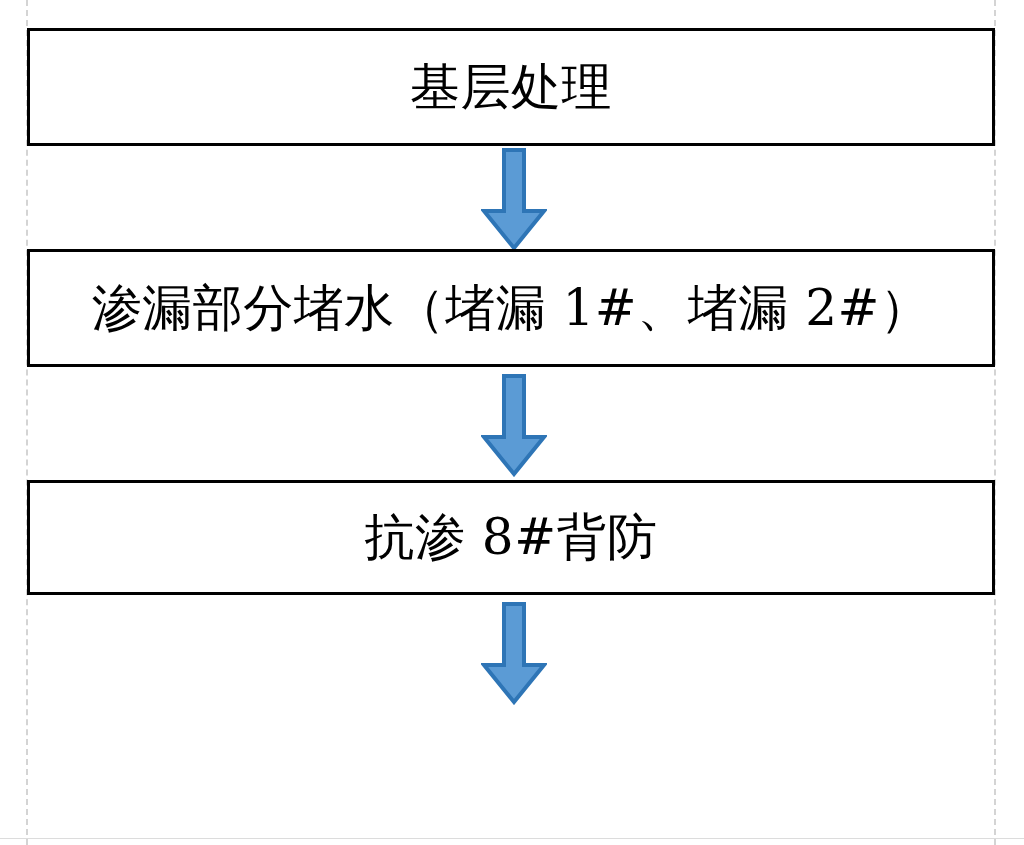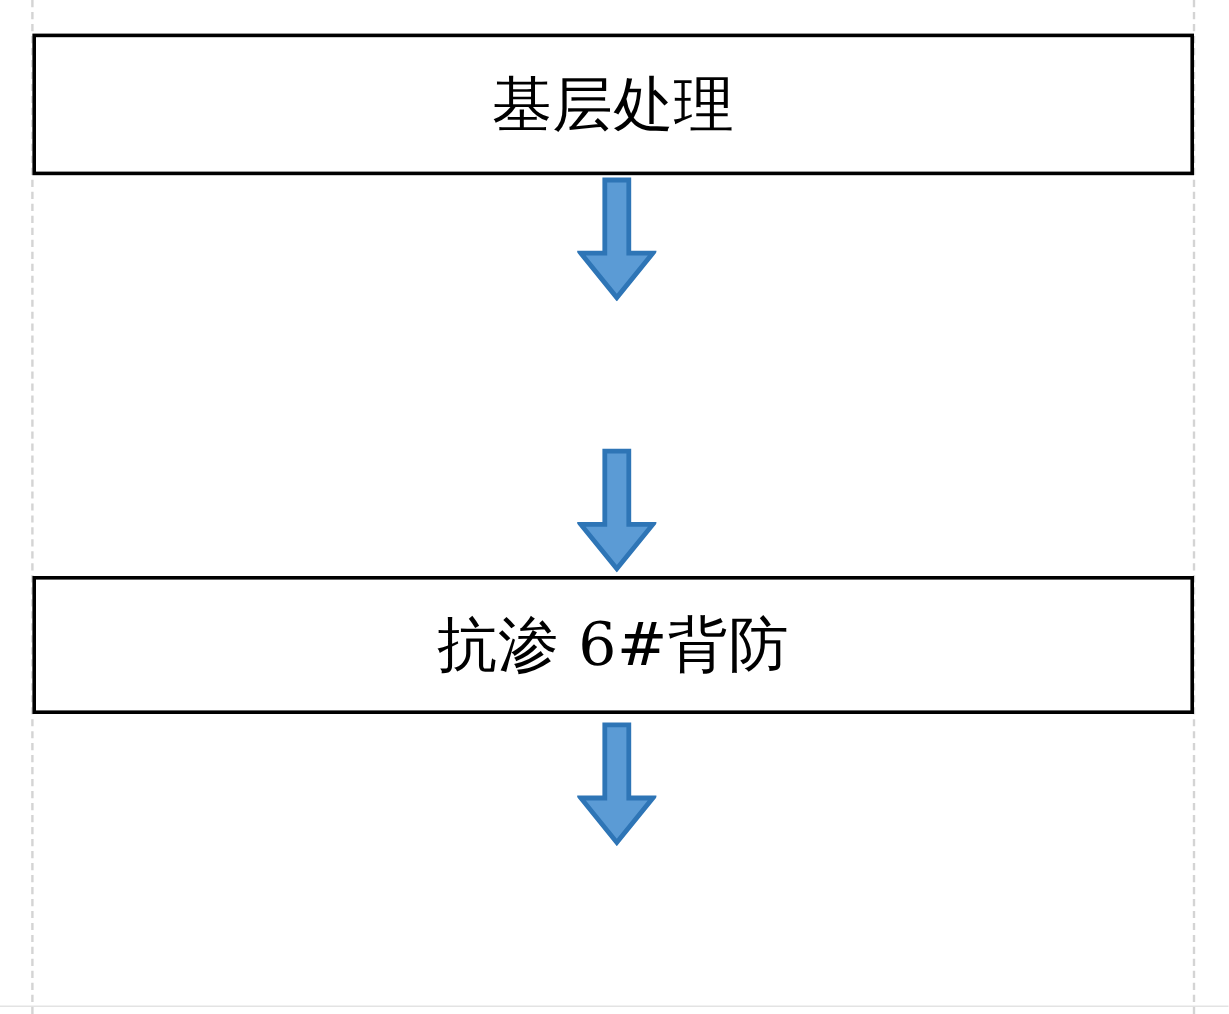--- a/index.html
+++ b/index.html
@@ -91,29 +91,32 @@
   <div class="node" id="node-1">
     <span class="node-label">基层处理</span>
   </div>
 
   <div class="arrow" id="arrow-1">
     <svg viewBox="0 0 66 104" preserveAspectRatio="none" aria-hidden="true">
       <polygon points="23,3 43,3 43,64 63,64 33,101 3,64 23,64" fill="#5B9BD5" stroke="#2E75B6" stroke-width="4" stroke-linejoin="miter"></polygon>
     </svg>
   </div>
 
+  <div class="node" id="node-2">
+    <span class="node-label">渗漏部分堵水（堵漏 1#、堵漏 2#）</span>
+  </div>
 
   <div class="arrow" id="arrow-2">
     <svg viewBox="0 0 66 104" preserveAspectRatio="none" aria-hidden="true">
       <polygon points="23,3 43,3 43,64 63,64 33,101 3,64 23,64" fill="#5B9BD5" stroke="#2E75B6" stroke-width="4" stroke-linejoin="miter"></polygon>
     </svg>
   </div>
 
   <div class="node" id="node-3">
-    <span class="node-label">抗渗 6#背防</span>
+    <span class="node-label">抗渗 8#背防</span>
   </div>
 
   <div class="arrow" id="arrow-3">
     <svg viewBox="0 0 66 104" preserveAspectRatio="none" aria-hidden="true">
       <polygon points="23,3 43,3 43,64 63,64 33,101 3,64 23,64" fill="#5B9BD5" stroke="#2E75B6" stroke-width="4" stroke-linejoin="miter"></polygon>
     </svg>
   </div>
 
 
 </div>

